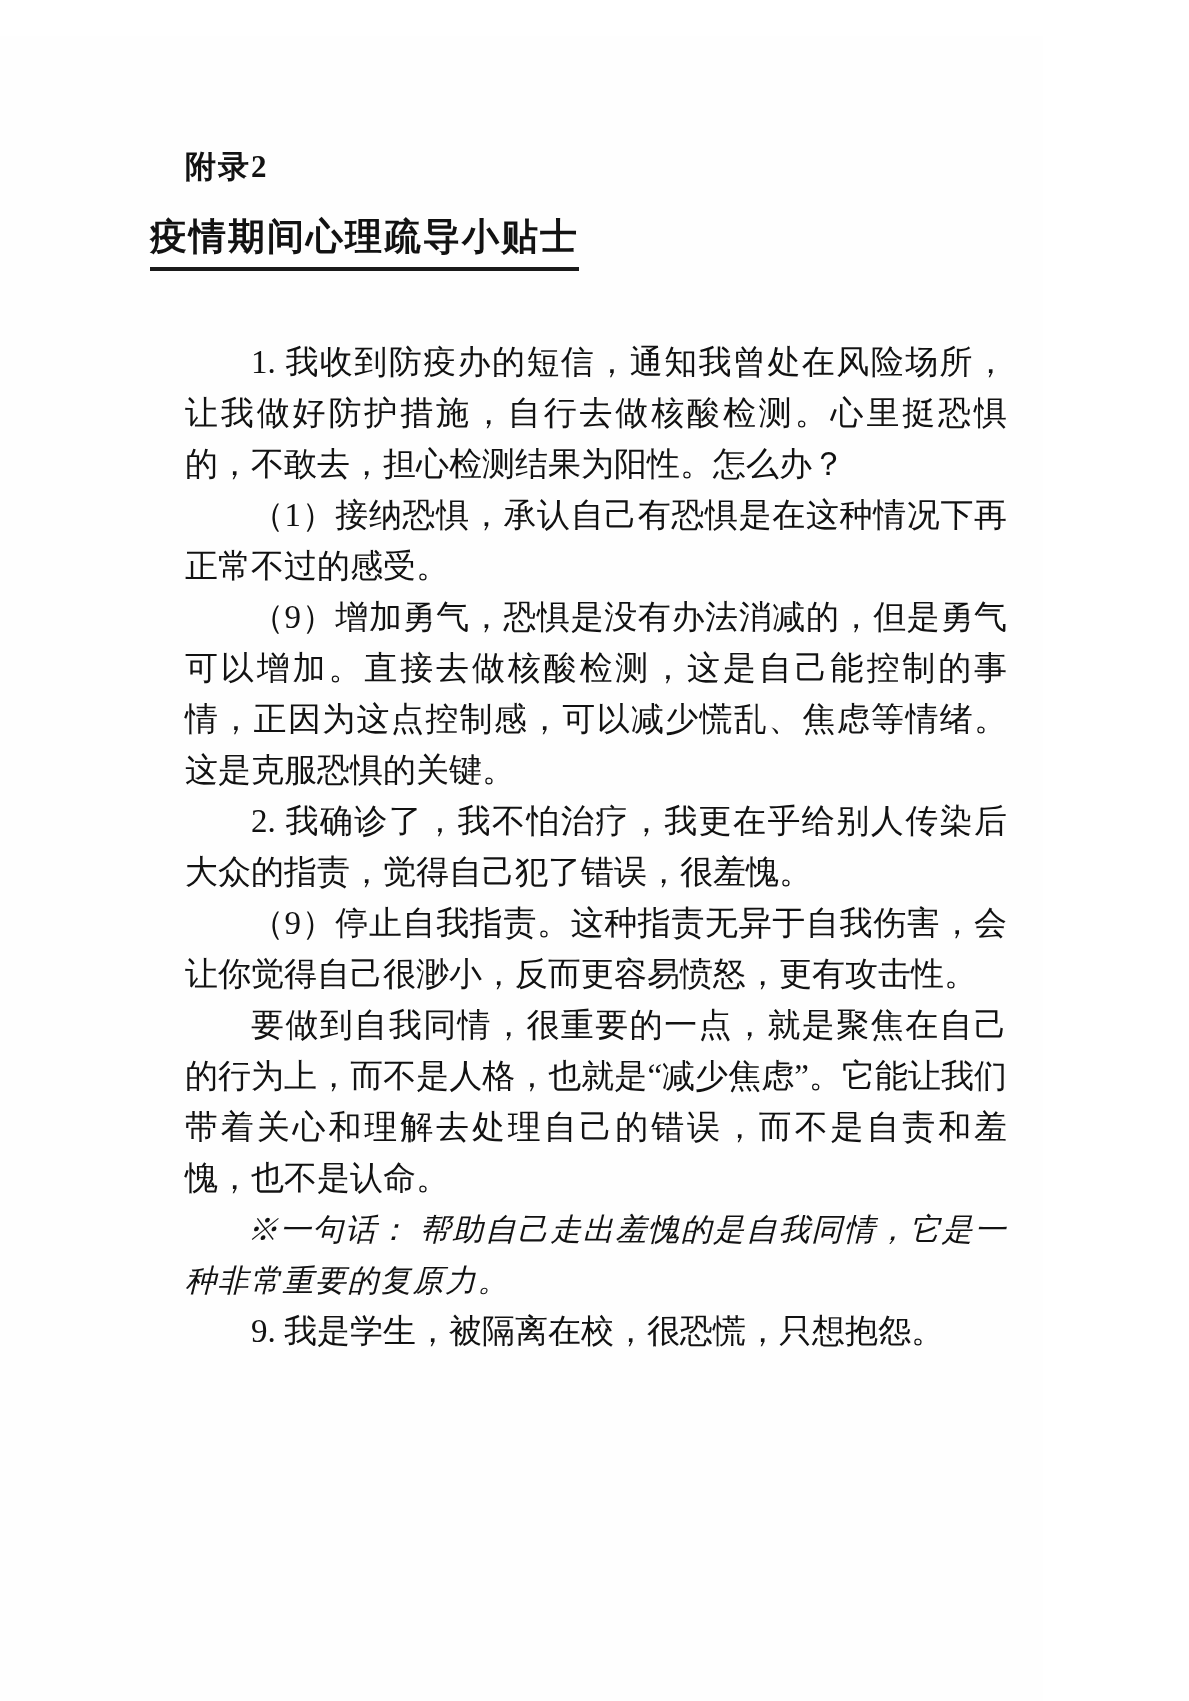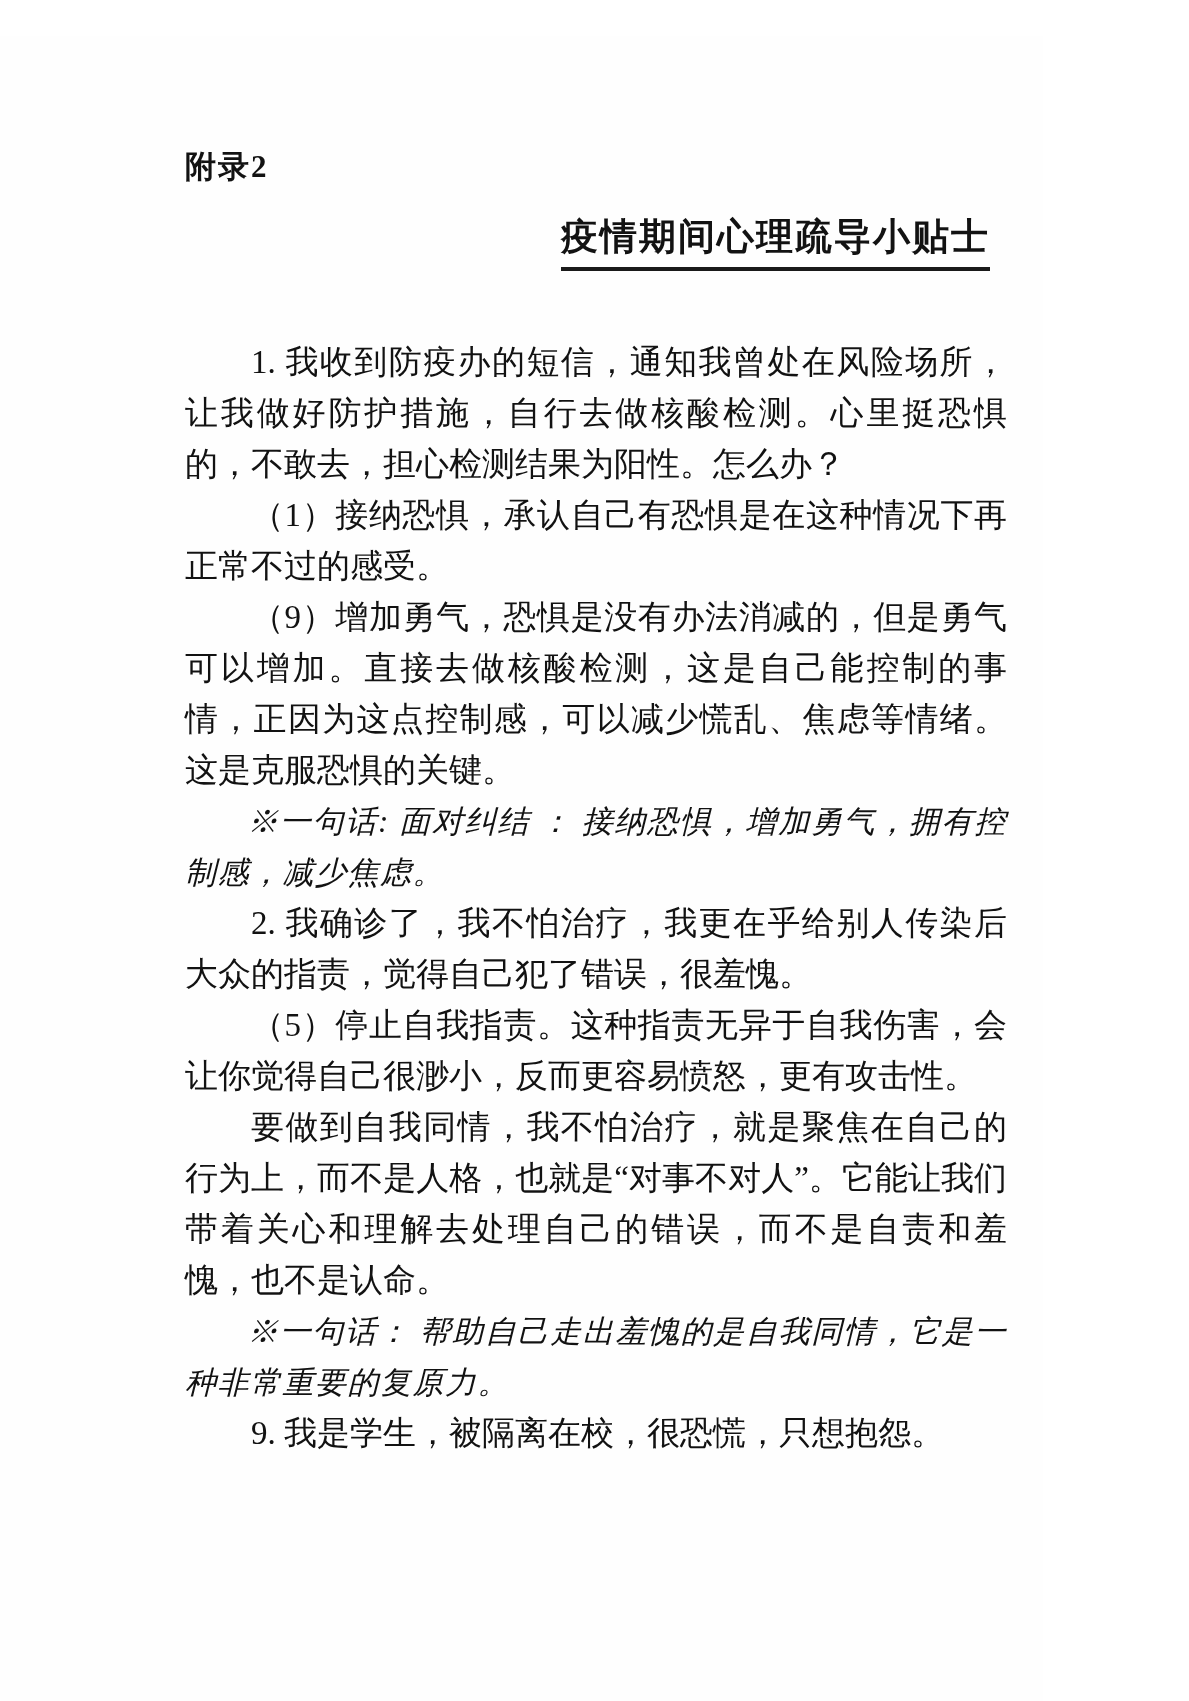--- a/index.html
+++ b/index.html
@@ -23,21 +23,21 @@
     top: 110px;
     font-size: 31px;
     font-weight: bold;
     letter-spacing: 2px;
   }
   .title-wrap {
     position: absolute;
     left: 150px;
     top: 176px;
     width: 840px;
-    text-align: right;
+    text-align: left;
   }
   .doc-title {
     display: inline-block;
     font-size: 37px;
     font-weight: bold;
     letter-spacing: 2px;
     border-bottom: 4px solid #1a1a1a;
     padding-bottom: 5px;
   }
   .content {
@@ -81,22 +81,21 @@
 
   <div class="title-wrap">
     <span class="doc-title">疫情期间心理疏导小贴士</span>
   </div>
 
   <div class="content">
 
   <p class="">1. 我收到防疫办的短信，通知我曾处在风险场所，让我做好防护措施，自行去做核酸检测。心里挺恐惧的，不敢去，担心检测结果为阳性。怎么办？</p>
       <p class="">（1）接纳恐惧，承认自己有恐惧是在这种情况下再正常不过的感受。</p>
       <p class="">（9）增加勇气，恐惧是没有办法消减的，但是勇气可以增加。直接去做核酸检测，这是自己能控制的事情，正因为这点控制感，可以减少慌乱、焦虑等情绪。这是克服恐惧的关键。</p>
-      <p class="note">※一句话: 面对纠结 ： 接纳恐惧，增加勇气，拥有控制感，减少焦虑。</p>
       <p class="">2. 我确诊了，我不怕治疗，我更在乎给别人传染后大众的指责，觉得自己犯了错误，很羞愧。</p>
-      <p class="">（5）停止自我指责。这种指责无异于自我伤害，会让你觉得自己很渺小，反而更容易愤怒，更有攻击性。</p>
-      <p class="">要做到自我同情，我不怕治疗，就是聚焦在自己的行为上，而不是人格，也就是“对事不对人”。它能让我们带着关心和理解去处理自己的错误，而不是自责和羞愧，也不是认命。</p>
+      <p class="">（9）停止自我指责。这种指责无异于自我伤害，会让你觉得自己很渺小，反而更容易愤怒，更有攻击性。</p>
+      <p class="">要做到自我同情，很重要的一点，就是聚焦在自己的行为上，而不是人格，也就是“减少焦虑”。它能让我们带着关心和理解去处理自己的错误，而不是自责和羞愧，也不是认命。</p>
       <p class="note">※一句话： 帮助自己走出羞愧的是自我同情，它是一种非常重要的复原力。</p>
       <p class="">9. 我是学生，被隔离在校，很恐慌，只想抱怨。</p>
     </div>
 
 
 </div>
 
 </body></html>

